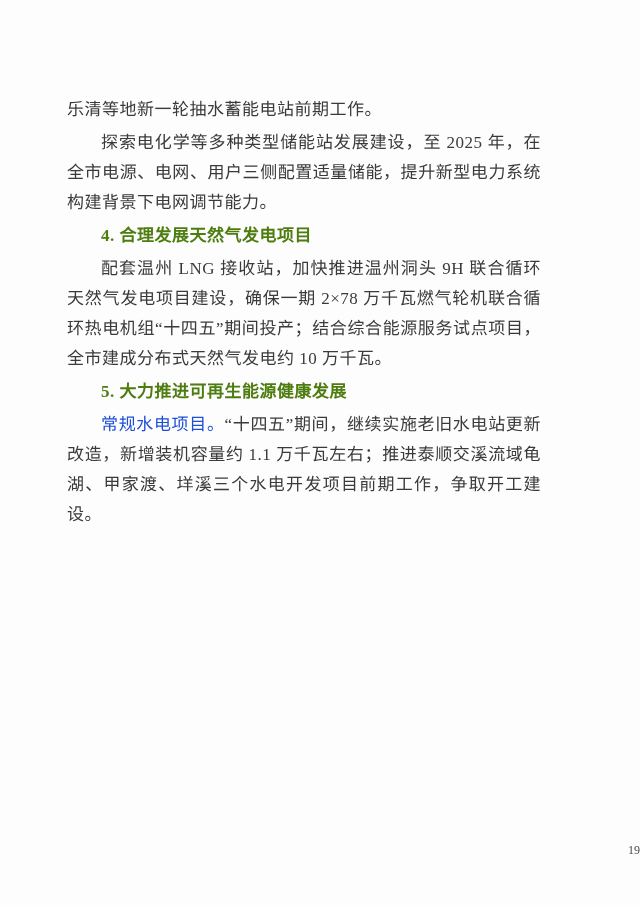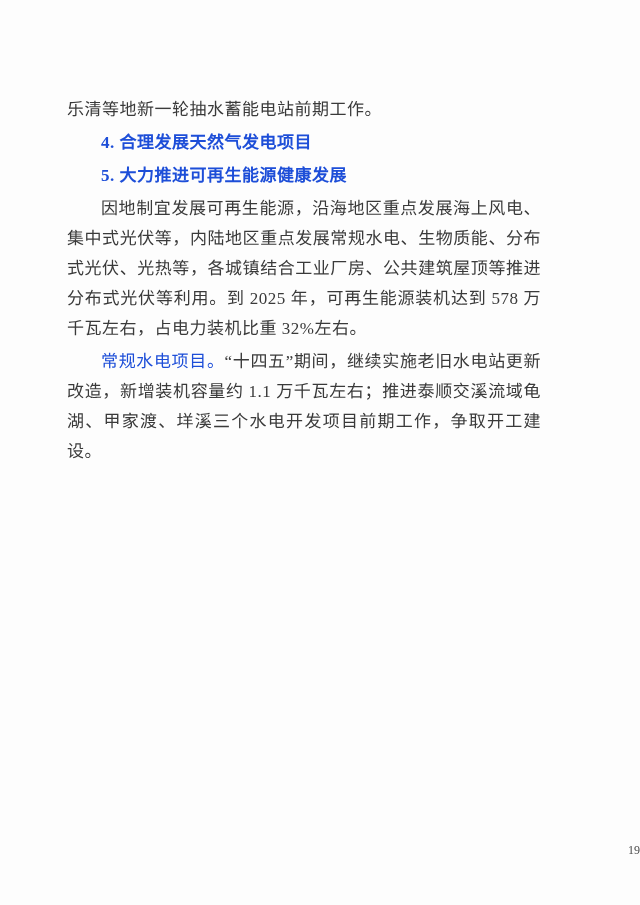--- a/index.html
+++ b/index.html
@@ -36,21 +36,21 @@
     text-indent: 2em;
   }
   .text-body p + p {
     margin-top: 3px;
   }
   .text-body p.continuation {
     text-indent: 0;
   }
   .text-body p.heading {
     font-weight: bold;
-    color: #1d4ed8;
+    color: #4d7c0f;
   }
   .lead {
     font-weight: normal;
     color: #1d4ed8;
   }
   .page-number {
     position: absolute;
     left: 0;
     right: 0;
     bottom: 47px;
@@ -59,19 +59,20 @@
     color: #4a4a4a;
     letter-spacing: 0;
   }
 </style>
 </head>
 <body>
 
 <div class="page">
   <div class="text-body">
       <p class="continuation">乐清等地新一轮抽水蓄能电站前期工作。</p>
+      <p class="body-paragraph">探索电化学等多种类型储能站发展建设，至 2025 年，在全市电源、电网、用户三侧配置适量储能，提升新型电力系统构建背景下电网调节能力。</p>
       <p class="heading">4. 合理发展天然气发电项目</p>
+      <p class="body-paragraph">配套温州 LNG 接收站，加快推进温州洞头 9H 联合循环天然气发电项目建设，确保一期 2×78 万千瓦燃气轮机联合循环热电机组“十四五”期间投产；结合综合能源服务试点项目，全市建成分布式天然气发电约 10 万千瓦。</p>
       <p class="heading">5. 大力推进可再生能源健康发展</p>
-      <p class="body-paragraph">因地制宜发展可再生能源，沿海地区重点发展海上风电、集中式光伏等，内陆地区重点发展常规水电、生物质能、分布式光伏、光热等，各城镇结合工业厂房、公共建筑屋顶等推进分布式光伏等利用。到 2025 年，可再生能源装机达到 578 万千瓦左右，占电力装机比重 32%左右。</p>
       <p class="lead-paragraph"><span class="lead">常规水电项目。</span><span>“十四五”期间，继续实施老旧水电站更新改造，新增装机容量约 1.1 万千瓦左右；推进泰顺交溪流域龟湖、甲家渡、垟溪三个水电开发项目前期工作，争取开工建设。</span></p>
     </div>
   <div class="page-number">19</div>
 </div>
 
 </body></html>

